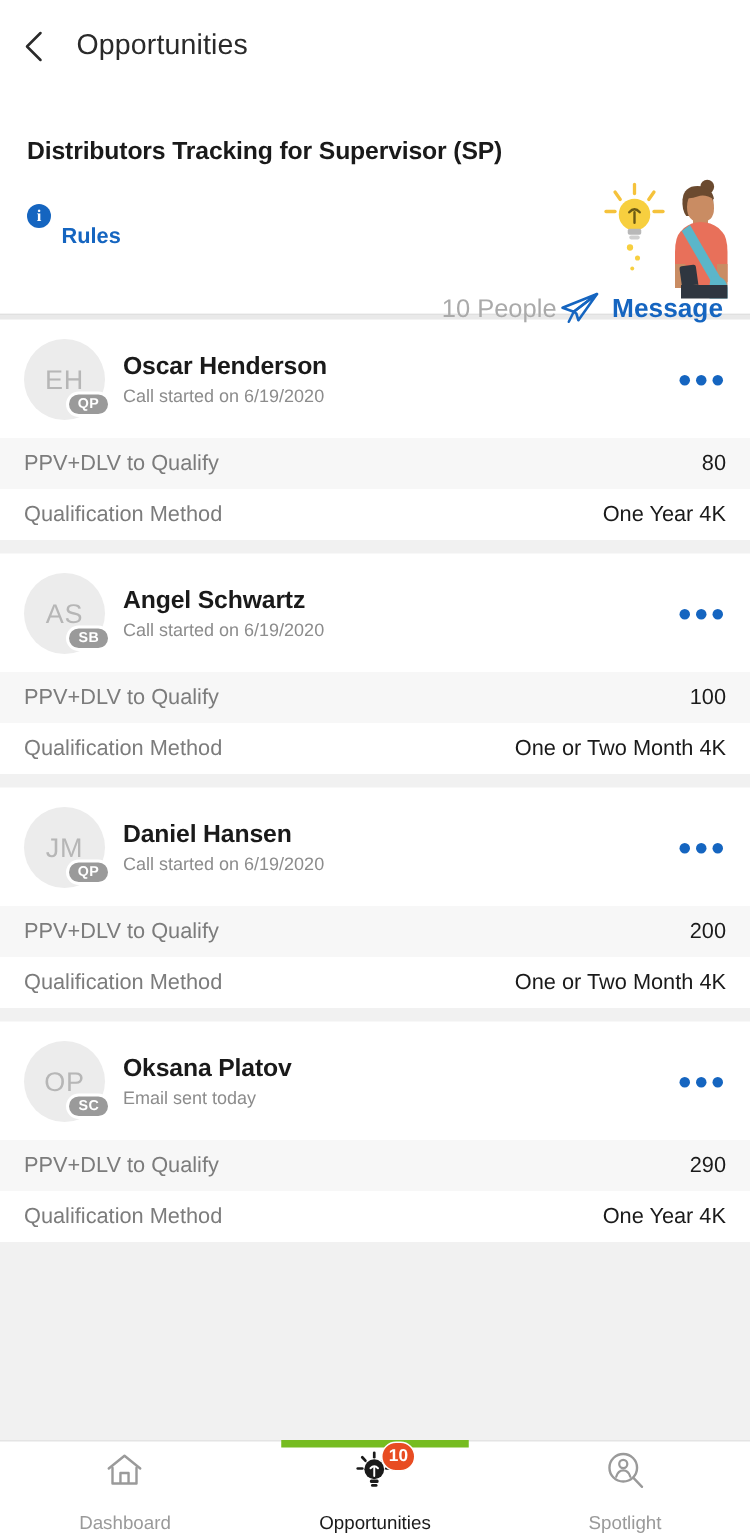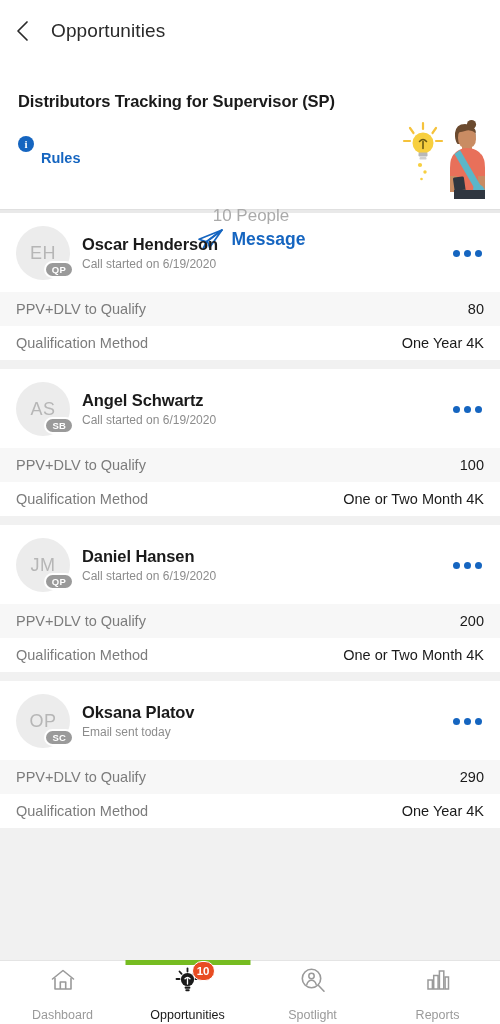--- a/index.html
+++ b/index.html
@@ -68,23 +68,22 @@
     font-family:"Liberation Serif", serif;
     display:flex; align-items:center; justify-content:center;
     line-height:1;
   }
   .rules-label {
     font-size:14.5px; color:#1565c0; font-weight:600;
     margin-left:7px;
     margin-top:28px;
   }
   .people-row {
-    display:flex; align-items:center; justify-content:center;
-    margin-top:40px;
-    flex-direction:column;
+    display:flex; align-items:center; justify-content:flex-end;
+    margin-top:26px;
   }
   .people-count {
     font-size:17px; color:#aaaaaa; font-weight:400;
   }
   .message-btn {
     display:flex; align-items:center; cursor:pointer;
     padding:2px 2px;
   }
   .message-label {
     font-size:17.5px; color:#1565c0; font-weight:bold;
@@ -430,26 +429,15 @@
         <svg width="26" height="26" viewBox="0 0 26 26">
           <circle cx="11.5" cy="11.5" r="9.2" fill="none" stroke="#9a9a9a" stroke-width="1.6"></circle>
           <circle cx="11.5" cy="9" r="2.7" fill="none" stroke="#9a9a9a" stroke-width="1.5"></circle>
           <path d="M6.8 17.5 q1.3 -4.2 4.7 -4.2 q3.4 0 4.7 4.2" fill="none" stroke="#9a9a9a" stroke-width="1.5" stroke-linecap="round"></path>
           <line x1="18.3" y1="18.3" x2="24" y2="24.2" stroke="#9a9a9a" stroke-width="1.6" stroke-linecap="round"></line>
         </svg>
       </div>
       <div class="tab-label">Spotlight</div>
     </div>
 
-    <div class="tab">
-      <div class="tab-icon">
-        <svg width="26" height="24" viewBox="0 0 26 24">
-          <rect x="3" y="12" width="4.4" height="9" fill="none" stroke="#9a9a9a" stroke-width="1.5"></rect>
-          <rect x="8.7" y="7.5" width="4.4" height="13.5" fill="none" stroke="#9a9a9a" stroke-width="1.5"></rect>
-          <rect x="14.4" y="3" width="4.4" height="18" fill="none" stroke="#9a9a9a" stroke-width="1.5"></rect>
-          <rect x="20.1" y="9" width="3.4" height="12" fill="none" stroke="#9a9a9a" stroke-width="1.5"></rect>
-        </svg>
-      </div>
-      <div class="tab-label">Reports</div>
-    </div>
 
   </div>
 </div>
 
 </body></html>

